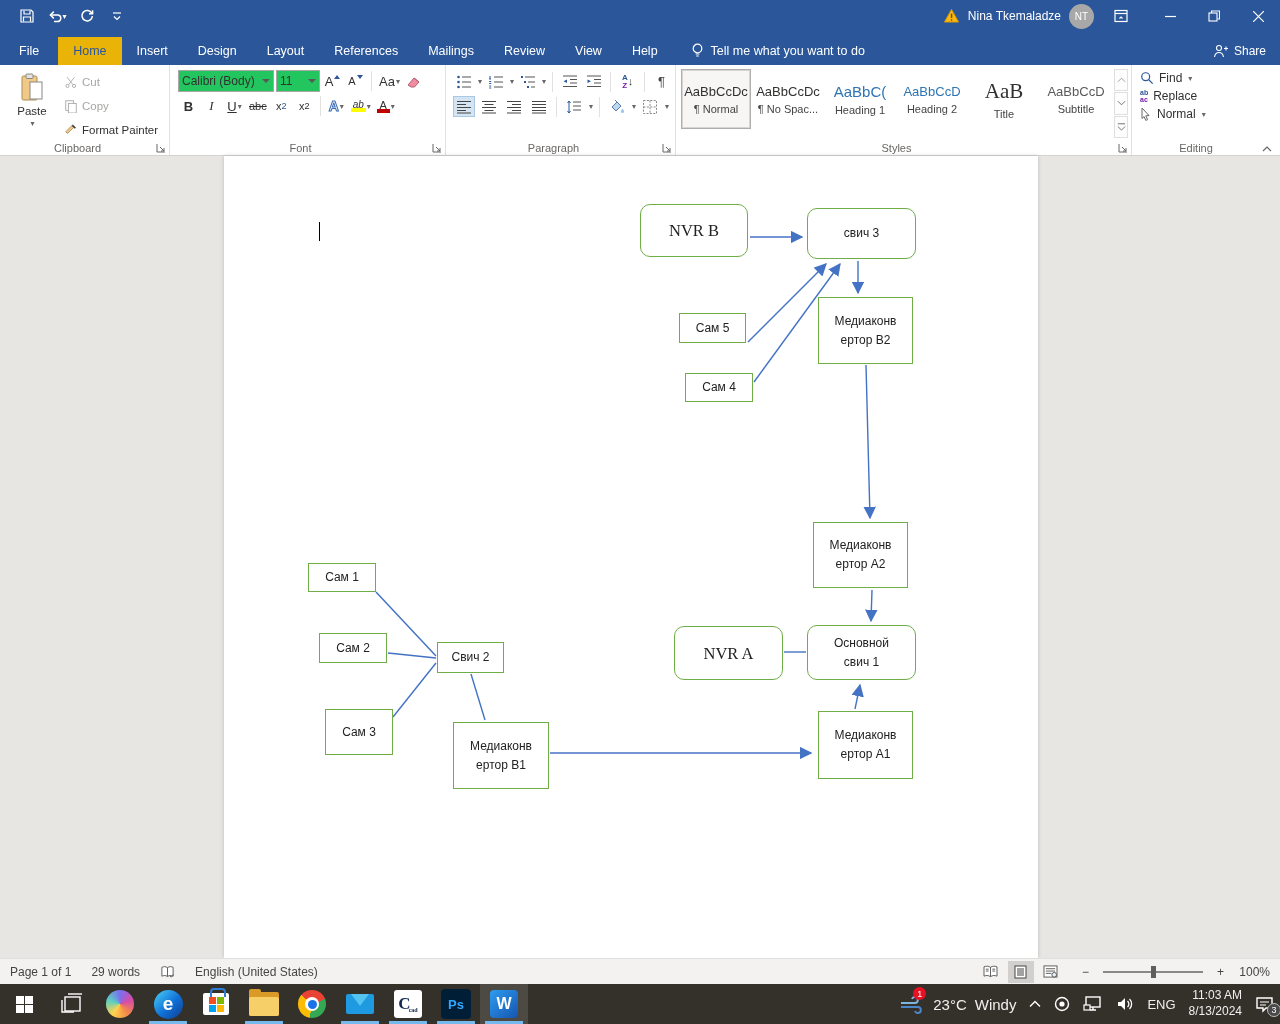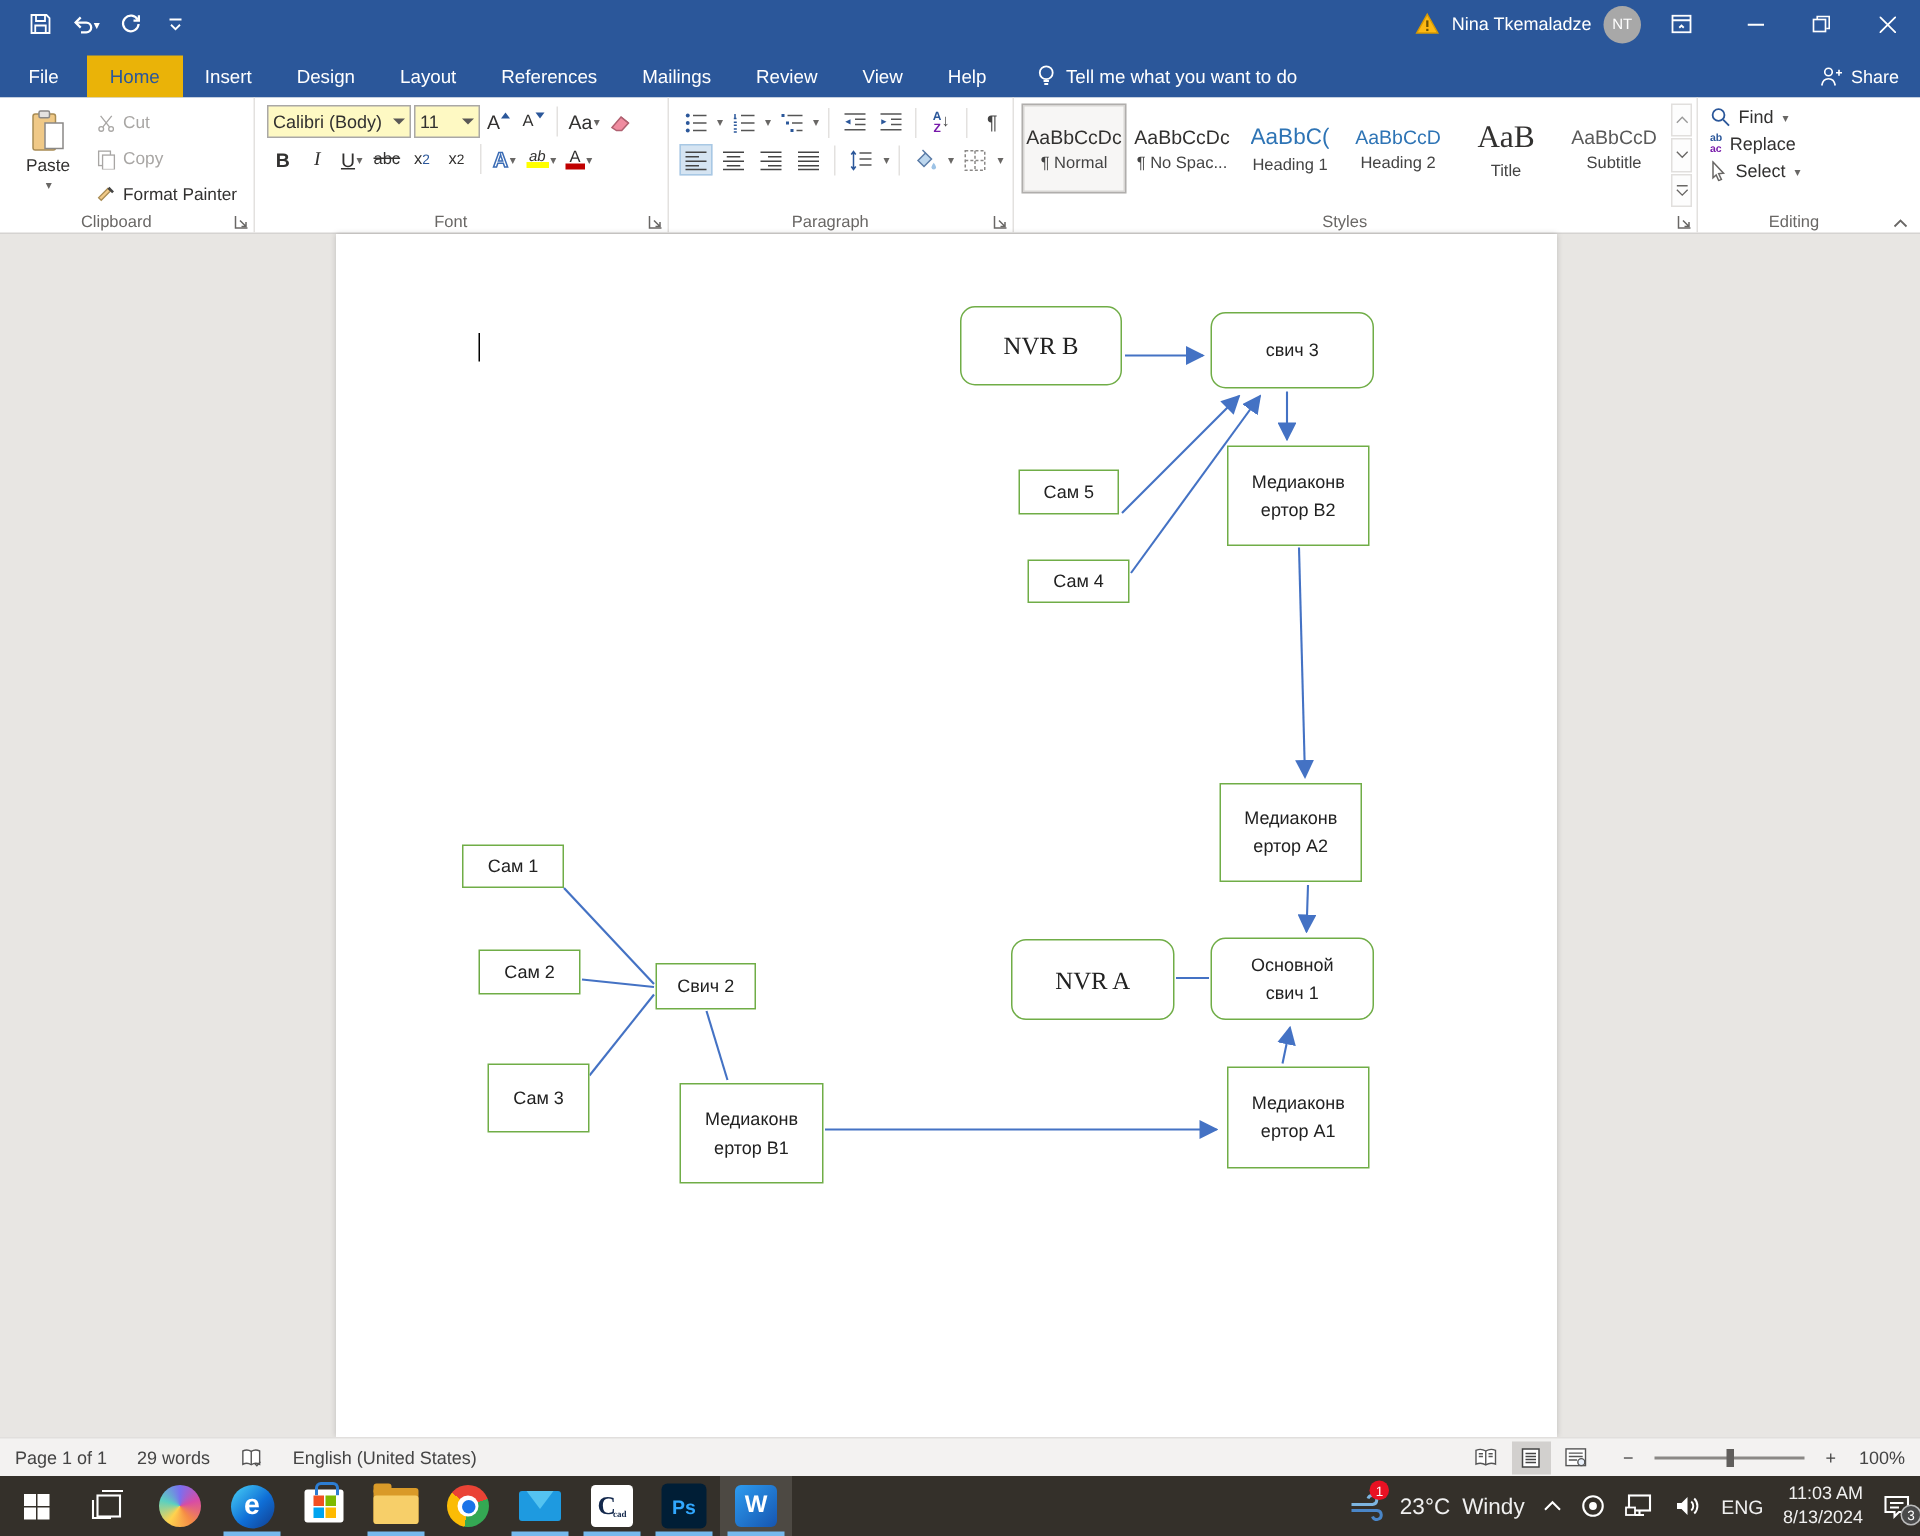--- a/index.html
+++ b/index.html
@@ -31,21 +31,21 @@
   .smalldd{font-size:8px;color:#696765;margin-left:1px}
   
   .clip{display:flex;width:163px}
   .paste{width:58px;display:flex;flex-direction:column;align-items:center;justify-content:flex-start;padding-top:5px;gap:2px;font-size:11.5px}
   .clip-col{display:flex;flex-direction:column;justify-content:flex-start;padding-top:4px;gap:4px}
   .sbtn{display:flex;align-items:center;gap:4px;font-size:11.5px;height:20px;padding:0 3px;white-space:nowrap}
   .disabled{color:#a8a6a4}
   
   .fontg{width:276px;display:flex;flex-direction:column;gap:3px;padding-top:5px}
   .frow{display:flex;align-items:center;gap:2px;padding-left:5px}
-  .combo{border:1px solid #aaa8a6;background:#fef9c3;height:22px;display:flex;align-items:center;font-size:12px;padding:0 3px;justify-content:space-between}
+  .combo{border:1px solid #aaa8a6;background:#22c55e;height:22px;display:flex;align-items:center;font-size:12px;padding:0 3px;justify-content:space-between}
   .combo .cv{overflow:hidden;white-space:nowrap}
   .chev{width:0;height:0;border-left:4px solid transparent;border-right:4px solid transparent;border-top:4px solid #5a5856;margin-left:3px}
   .fbtn{min-width:21px;height:22px;display:flex;align-items:center;justify-content:center;font-size:13px;padding:0 2px}
   .sep{width:1px;height:20px;background:#e3e1df;margin:0 3px}
   .u-line{text-decoration:underline}
   .strike{text-decoration:line-through;font-size:11px}
   .hl-bar{display:inline-block;width:15px;height:4px;background:#ffff00;margin-top:-2px}
   .fc-bar{display:inline-block;width:13px;height:4px;background:#c00000;margin-top:-2px}
   .stack{display:flex;flex-direction:column;align-items:center;line-height:1}
   .growA{position:relative;font-size:13px}
@@ -536,21 +536,21 @@
       <span class="rep-ic">
           <span>ab</span>
           <i>ac</i>
         </span>
       <span>Replace</span>
     </div>
     <div class="erow">
       <svg width="12" height="14" viewBox="0 0 12 14">
           <path d="M2 1l7 7.5-3.2.3 1.8 3.8-1.8.8-1.7-3.8L2 11.5z" fill="#fff" stroke="#696765"></path>
         </svg>
-      <span>Select</span>
+      <span>Normal</span>
         <span class="smalldd">▾</span>
     </div>
     <div class="grp-label" style="right:0">Editing</div>
   </div>
   <div class="collapse">
     <svg width="10" height="7" viewBox="0 0 10 7">
         <path d="M1 6 5 2l4 4" fill="none" stroke="#696765" stroke-width="1.2"></path>
       </svg>
   </div>
 </div>

